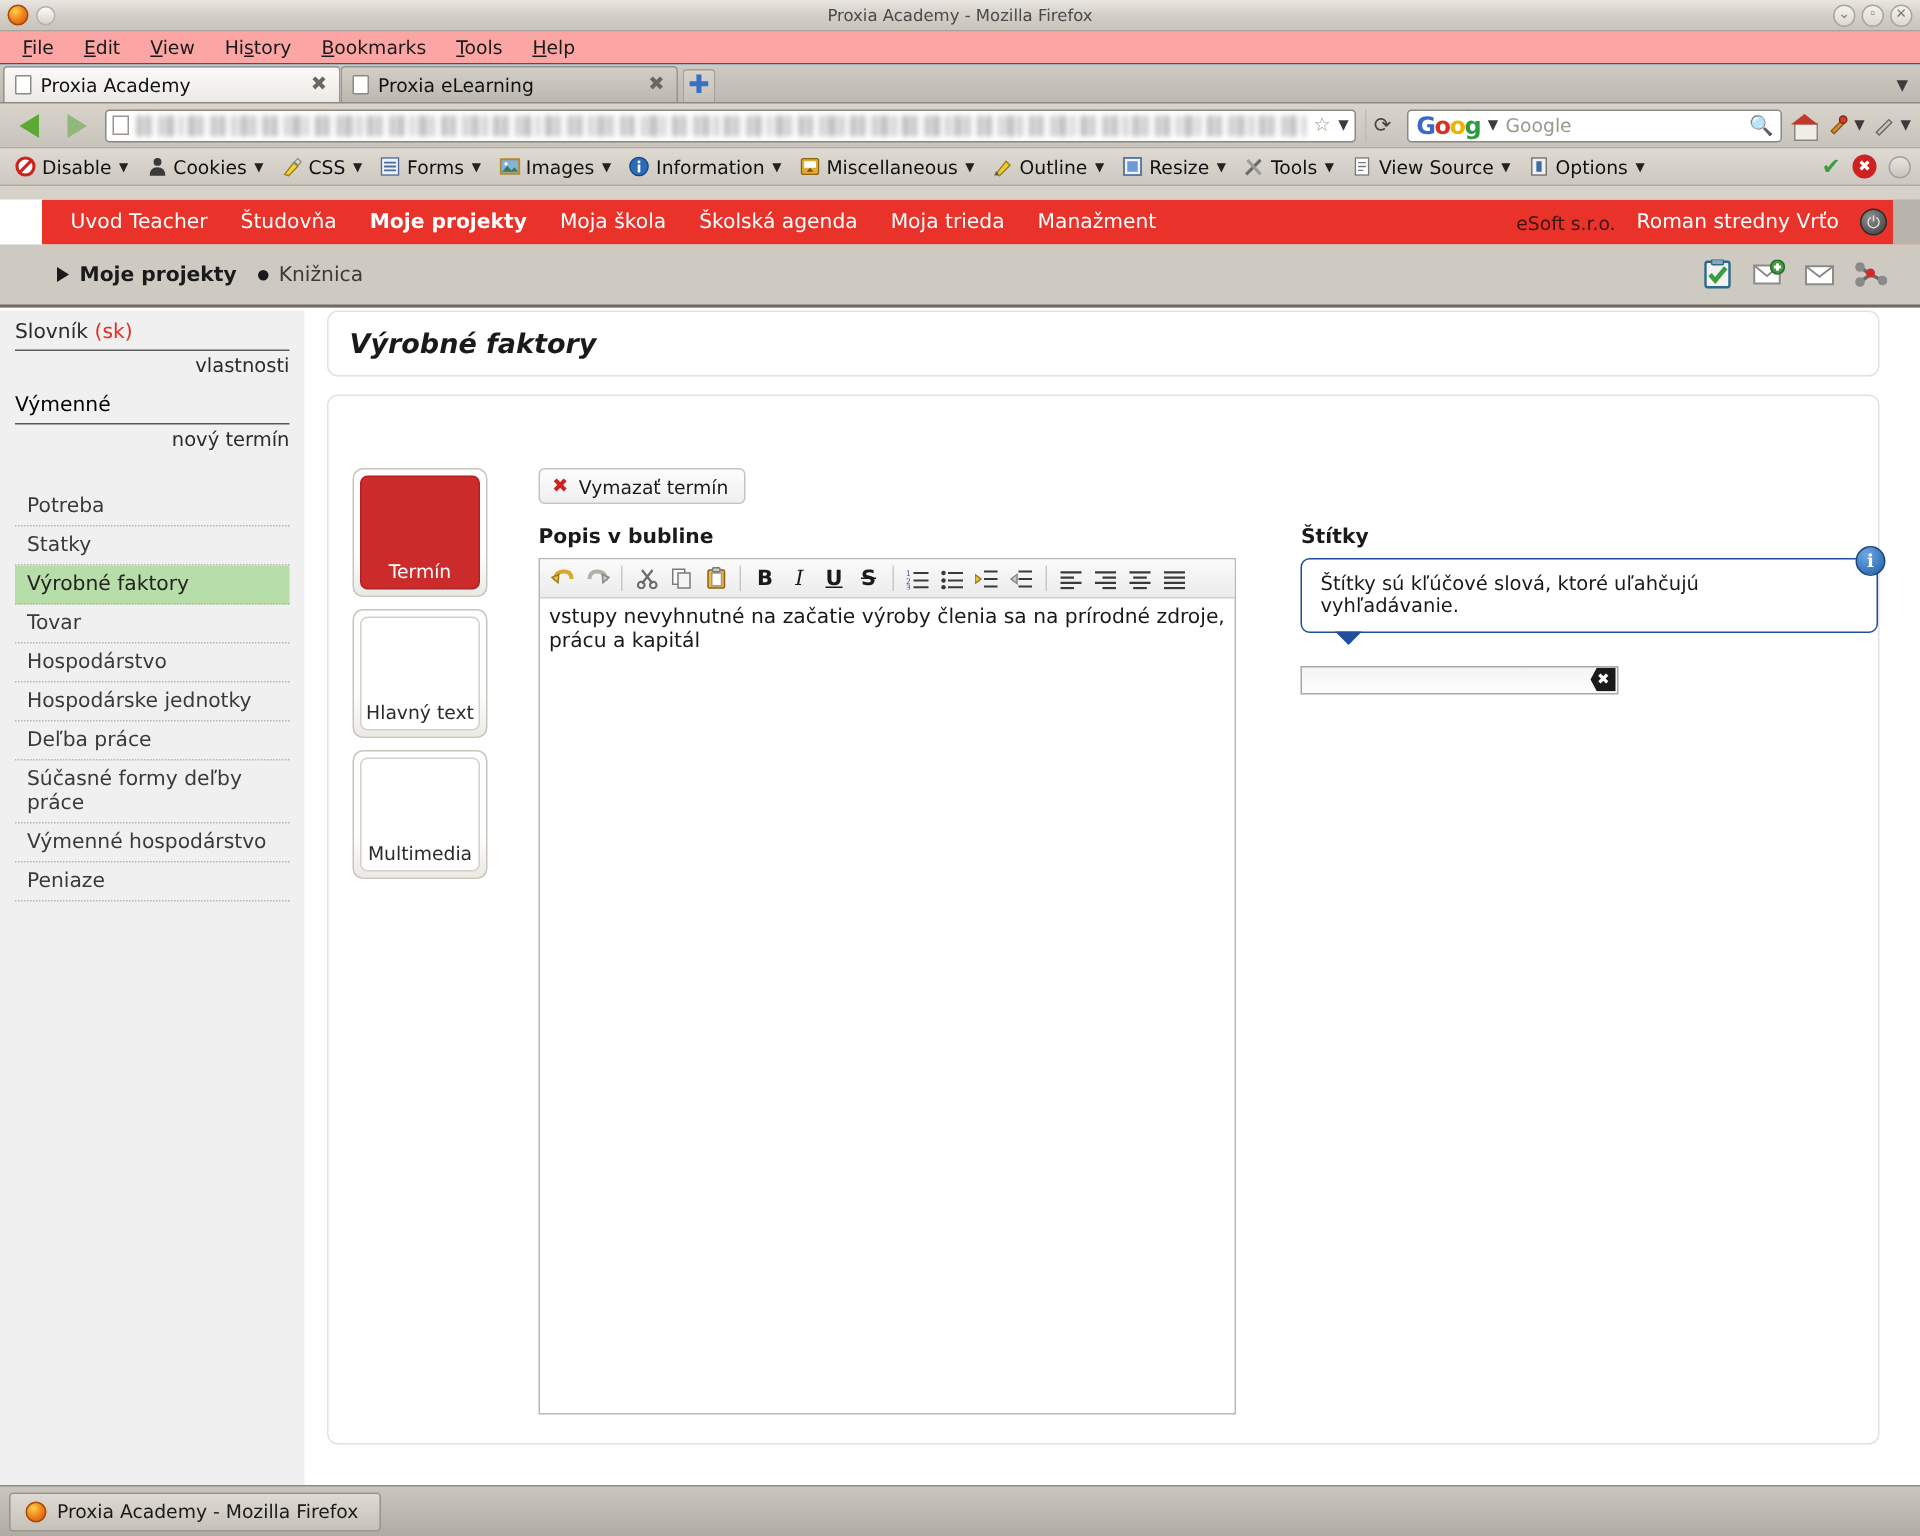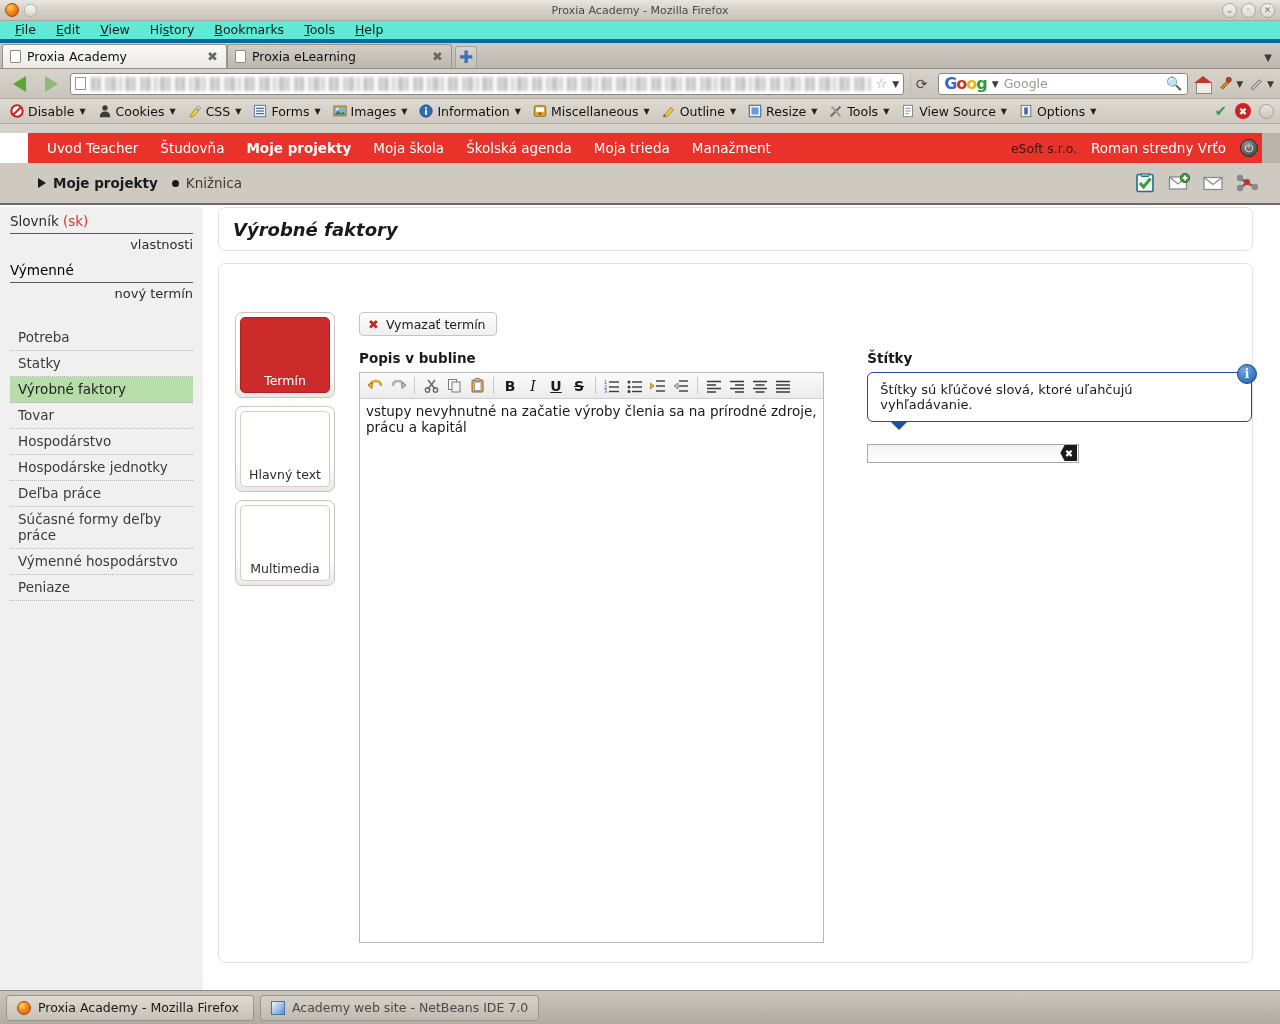--- a/index.html
+++ b/index.html
@@ -40,23 +40,23 @@
   .tb-right { position: absolute; right: 5px; display: flex; gap: 4px; z-index: 2; }
   .winbtn {
     width: 15px; height: 15px; border-radius: 50%;
     background: linear-gradient(to bottom,#f4f2ee,#ddd9d1);
     border: 1px solid #aaa69e;
     color: #7d7970; font-size: 9px; line-height: 13px; text-align: center;
   }
 
   
   .menubar {
-    height: 22px; background: #5eead4;
+    height: 22px; background: #fca5a5;
     display: flex; align-items: center; padding-left: 6px; gap: 2px;
-    border-bottom: 4px solid #0369a1;
+    border-bottom: 1px solid #0369a1;
   }
   .menu-item {
     font-size: 12.5px; color: #1a1a1a; padding: 2px 9px; line-height: 16px;
   }
   .menu-item u { text-decoration: underline; }
 
   
   .tabbar {
     height: 26px; background: linear-gradient(to bottom,#cecac2,#bdb9b1);
     display: flex; align-items: flex-end; padding-left: 2px;
@@ -248,21 +248,21 @@
   }
   .page-title { font-size: 18px; font-weight: bold; font-style: italic; color: #1a1a1a; }
 
   .main-panel {
     position: absolute; left: 3px; top: 56px; width: 1035px; height: 700px;
   }
 
   
   .thumbs { position: absolute; left: 16px; top: 48px; width: 110px; }
   .thumb {
-    width: 100px; height: 86px; border-radius: 7px; margin-bottom: 8px;
+    width: 90px; height: 86px; border-radius: 7px; margin-bottom: 8px;
     border: 1px solid #c9c5bd; background: linear-gradient(to bottom,#ffffff 65%,#ebe9e4 100%);
     position: relative;
   }
   .thumb .inner {
     position: absolute; left: 4px; top: 4px; right: 4px; bottom: 4px;
     border-radius: 5px; border: 1px solid #d4d0c8; background: #fff;
   }
   .thumb.active { border-color: #c9c5bd; }
   .thumb.active .inner { background: #cc2b2b; border-color: #b02020; }
   .thumb-label {
@@ -808,19 +808,15 @@
 
       </div>
     </div>
   </div>
 
   <div class="taskbar">
     <div class="task">
       <div class="task-ff"></div>
       <div class="task-label">Proxia Academy - Mozilla Firefox</div>
     </div>
-    <div class="task dim">
-      <div class="task-nb"></div>
-      <div class="task-label">Academy web site - NetBeans IDE 7.0</div>
-    </div>
   </div>
 
 </div>
 
 </body></html>

